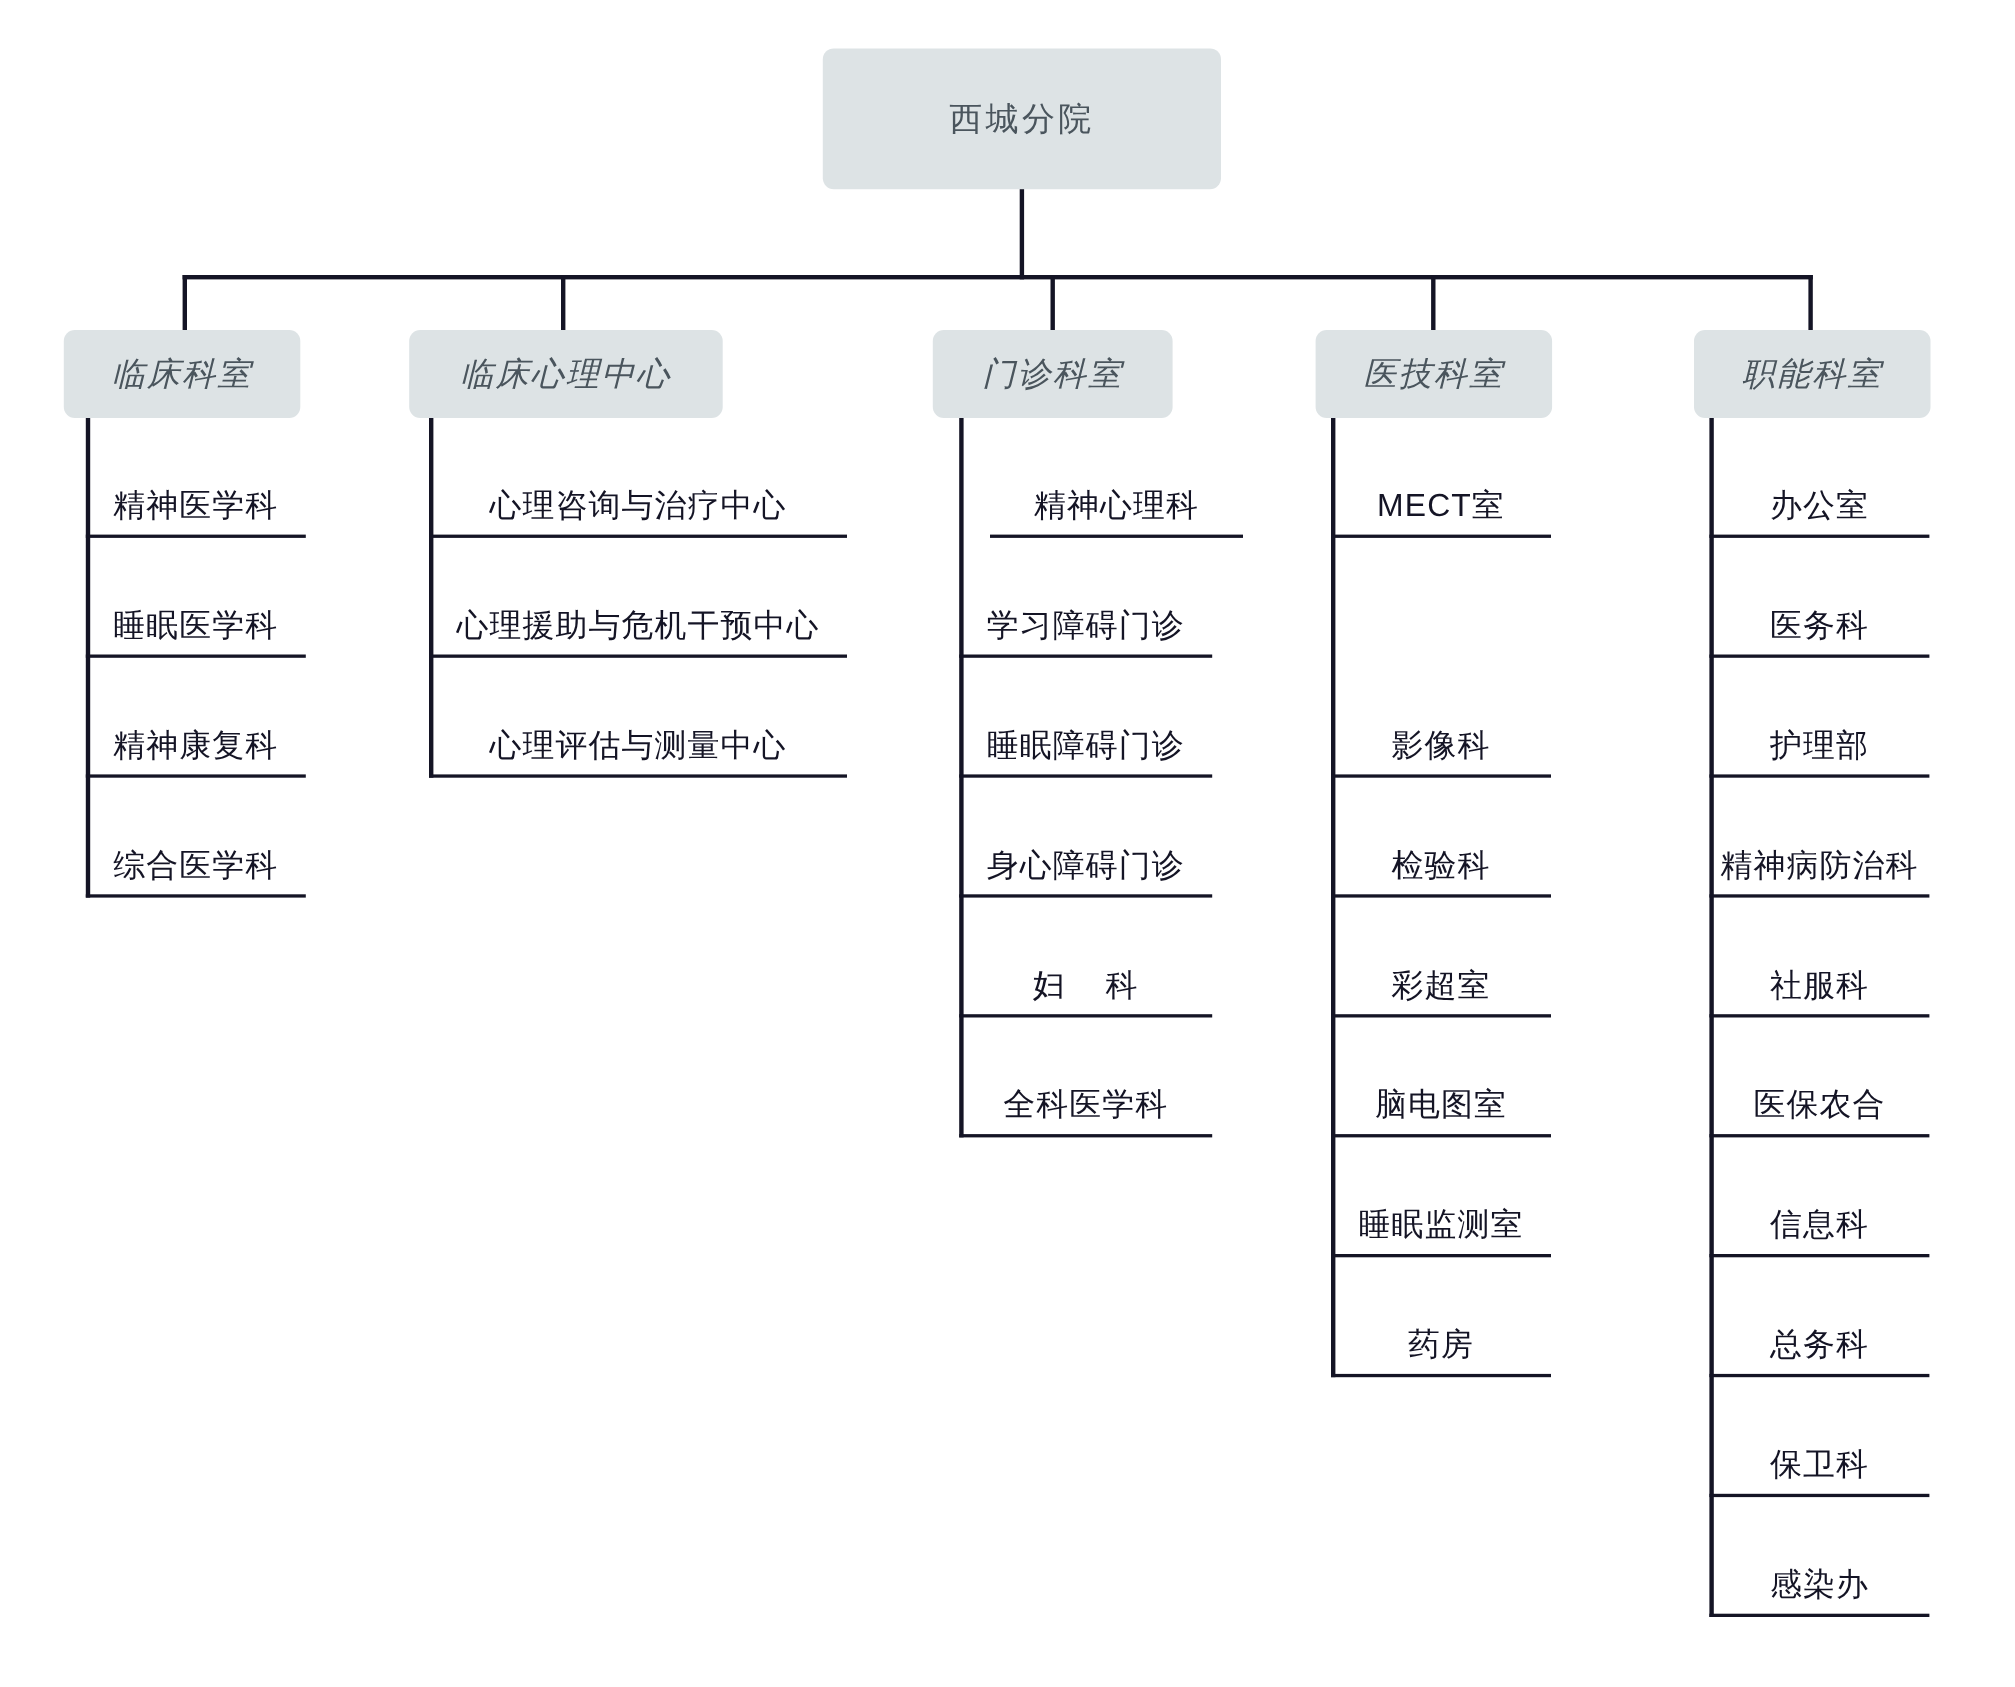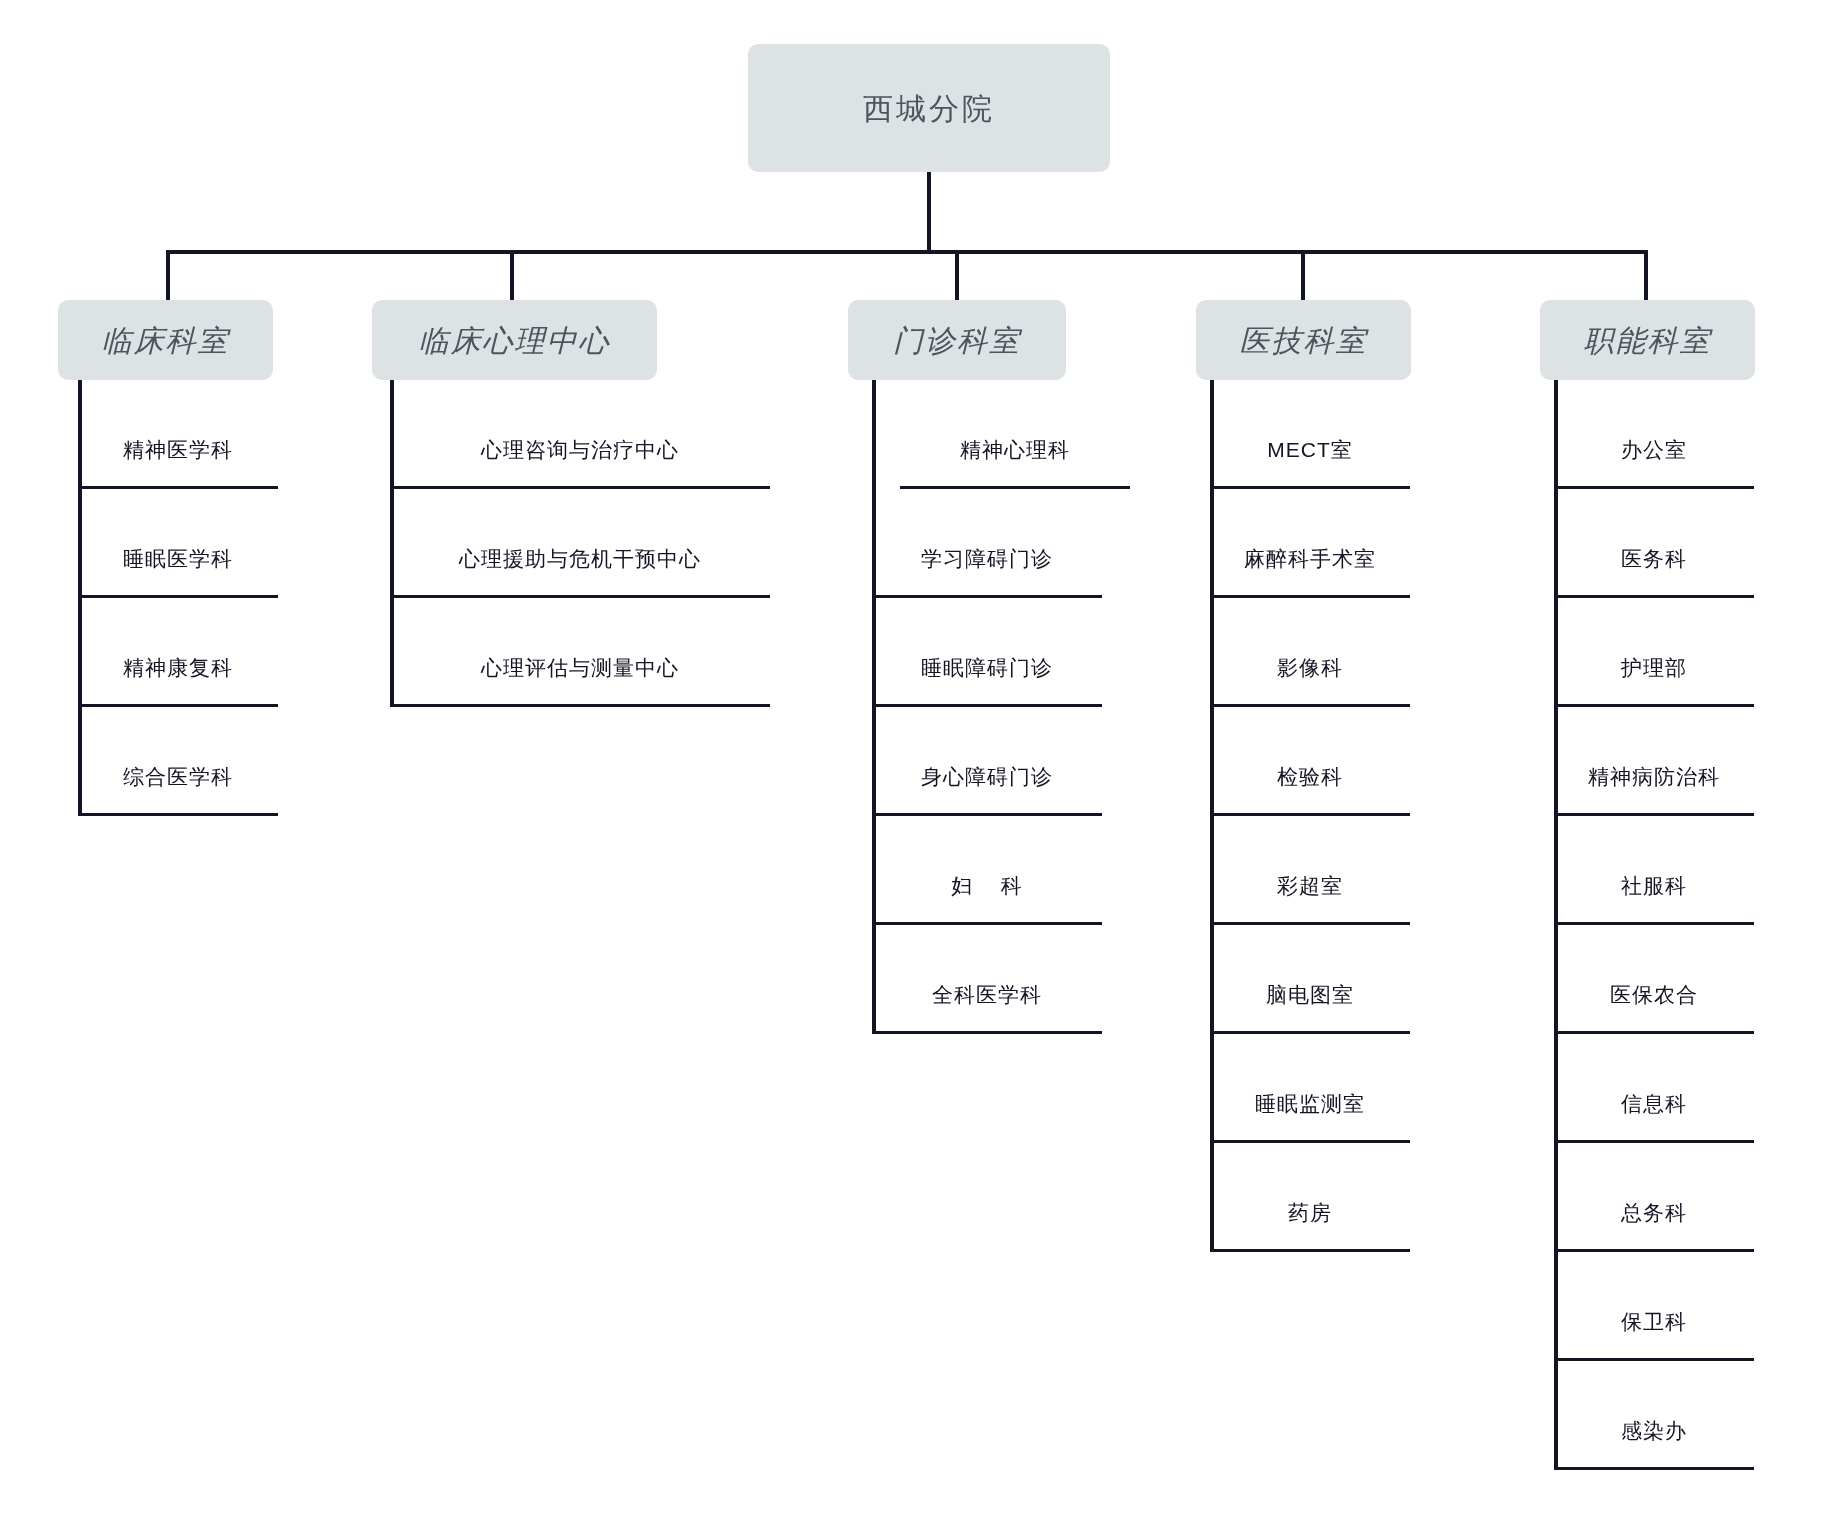--- a/index.html
+++ b/index.html
@@ -54,23 +54,23 @@
   .line-v { width: 4px; }
   .line-h { height: 4px; }
   .leaf-item {
     position: absolute;
     box-sizing: border-box;
     display: flex;
     align-items: flex-end;
     justify-content: center;
     border-bottom: 3px solid #141425;
     color: #141425;
-    font-size: 21px;
+    font-size: 29px;
     letter-spacing: 1px;
-    padding-bottom: 22px;
+    padding-bottom: 6px;
     white-space: pre;
   }
 </style>
 </head>
 <body>
 
 <div id="chart-root" style="background: rgb(255, 255, 255);">
     <div class="node-box node-root" style="left: 748px; top: 44px; width: 362px; height: 128px; background: rgb(221, 227, 229); color: rgb(74, 85, 93);">西城分院</div>
     <div class="line line-v" style="left: 927px; top: 172px; height: 82px; background: rgb(20, 20, 37);"></div>
     <div class="line line-h" style="left: 166px; top: 250px; width: 1482px; background: rgb(20, 20, 37);"></div>
@@ -93,21 +93,20 @@
     <div class="leaf-item" style="left: 872px; top: 380px; width: 230px; height: 109px; border-bottom-color: rgb(20, 20, 37); color: rgb(20, 20, 37); margin-left: 28px;">精神心理科</div>
     <div class="leaf-item" style="left: 872px; top: 489px; width: 230px; height: 109px; border-bottom-color: rgb(20, 20, 37); color: rgb(20, 20, 37);">学习障碍门诊</div>
     <div class="leaf-item" style="left: 872px; top: 598px; width: 230px; height: 109px; border-bottom-color: rgb(20, 20, 37); color: rgb(20, 20, 37);">睡眠障碍门诊</div>
     <div class="leaf-item" style="left: 872px; top: 707px; width: 230px; height: 109px; border-bottom-color: rgb(20, 20, 37); color: rgb(20, 20, 37);">身心障碍门诊</div>
     <div class="leaf-item" style="left: 872px; top: 816px; width: 230px; height: 109px; border-bottom-color: rgb(20, 20, 37); color: rgb(20, 20, 37);">妇    科</div>
     <div class="leaf-item" style="left: 872px; top: 925px; width: 230px; height: 109px; border-bottom-color: rgb(20, 20, 37); color: rgb(20, 20, 37);">全科医学科</div>
     <div class="line line-v" style="left: 1301px; top: 250px; height: 52px; background: rgb(20, 20, 37);"></div>
     <div class="node-box node-branch" style="left: 1196px; top: 300px; width: 215px; height: 80px; background: rgb(221, 227, 229); color: rgb(74, 85, 93);">医技科室</div>
     <div class="line line-v" style="left: 1210px; top: 380px; height: 872px; background: rgb(20, 20, 37);"></div>
     <div class="leaf-item" style="left: 1210px; top: 380px; width: 200px; height: 109px; border-bottom-color: rgb(20, 20, 37); color: rgb(20, 20, 37);">MECT室</div>
-    <div class="leaf-item" style="left: 1210px; top: 489px; width: 200px; height: 109px; border-bottom-color: rgb(20, 20, 37); color: rgb(20, 20, 37);">麻醉科手术室</div>
     <div class="leaf-item" style="left: 1210px; top: 598px; width: 200px; height: 109px; border-bottom-color: rgb(20, 20, 37); color: rgb(20, 20, 37);">影像科</div>
     <div class="leaf-item" style="left: 1210px; top: 707px; width: 200px; height: 109px; border-bottom-color: rgb(20, 20, 37); color: rgb(20, 20, 37); text-align: center;">检验科</div>
     <div class="leaf-item" style="left: 1210px; top: 816px; width: 200px; height: 109px; border-bottom-color: rgb(20, 20, 37); color: rgb(20, 20, 37);">彩超室</div>
     <div class="leaf-item" style="left: 1210px; top: 925px; width: 200px; height: 109px; border-bottom-color: rgb(20, 20, 37); color: rgb(20, 20, 37);">脑电图室</div>
     <div class="leaf-item" style="left: 1210px; top: 1034px; width: 200px; height: 109px; border-bottom-color: rgb(20, 20, 37); color: rgb(20, 20, 37);">睡眠监测室</div>
     <div class="leaf-item" style="left: 1210px; top: 1143px; width: 200px; height: 109px; border-bottom-color: rgb(20, 20, 37); color: rgb(20, 20, 37);">药房</div>
     <div class="line line-v" style="left: 1644px; top: 250px; height: 52px; background: rgb(20, 20, 37);"></div>
     <div class="node-box node-branch" style="left: 1540px; top: 300px; width: 215px; height: 80px; background: rgb(221, 227, 229); color: rgb(74, 85, 93);">职能科室</div>
     <div class="line line-v" style="left: 1554px; top: 380px; height: 1090px; background: rgb(20, 20, 37);"></div>
     <div class="leaf-item" style="left: 1554px; top: 380px; width: 200px; height: 109px; border-bottom-color: rgb(20, 20, 37); color: rgb(20, 20, 37);">办公室</div>

